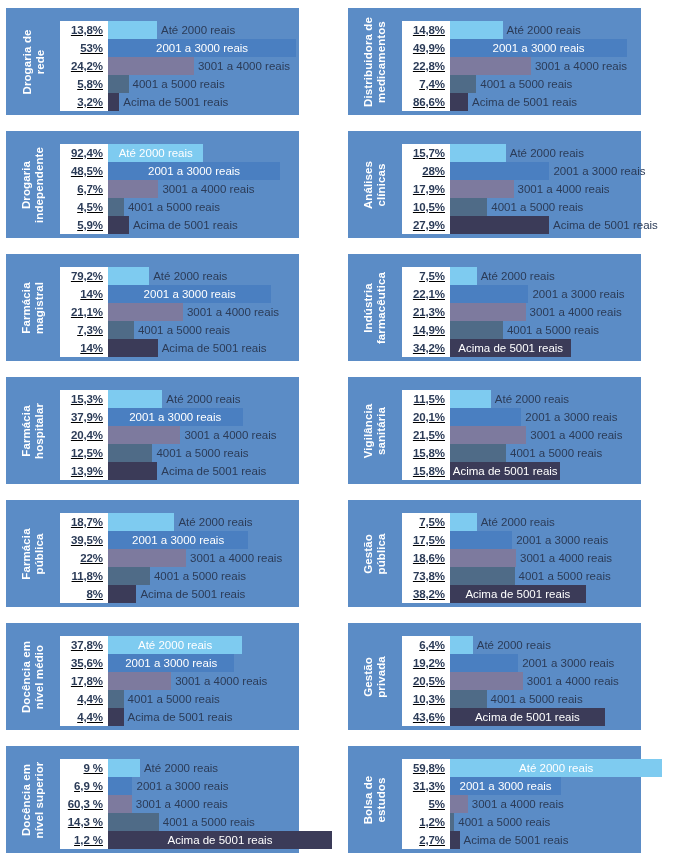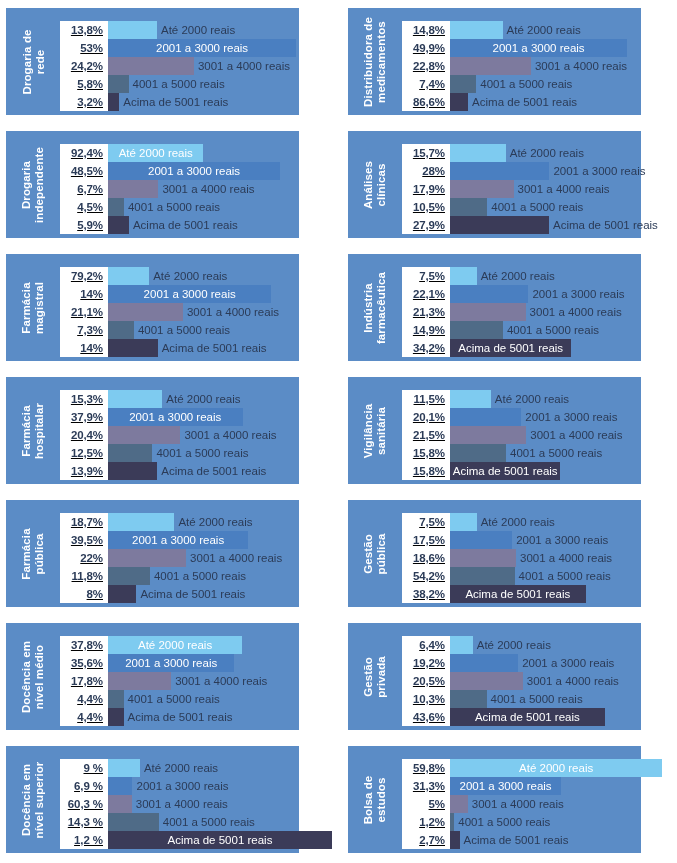--- a/index.html
+++ b/index.html
@@ -664,21 +664,21 @@
           <div class="row">
             <div class="pct">18,6%</div>
             <div class="barwrap">
               <div class="barholder">
                 <div class="bar" style="width: 66.03px; background: rgb(125, 122, 158);"></div>
                 <div class="blabel">3001 a 4000 reais</div>
               </div>
             </div>
           </div>
           <div class="row">
-            <div class="pct">54,2%</div>
+            <div class="pct">73,8%</div>
             <div class="barwrap">
               <div class="barholder">
                 <div class="bar" style="width: 64.61px; background: rgb(79, 107, 135);"></div>
                 <div class="blabel">4001 a 5000 reais</div>
               </div>
             </div>
           </div>
           <div class="row">
             <div class="pct">38,2%</div>
             <div class="barwrap">

